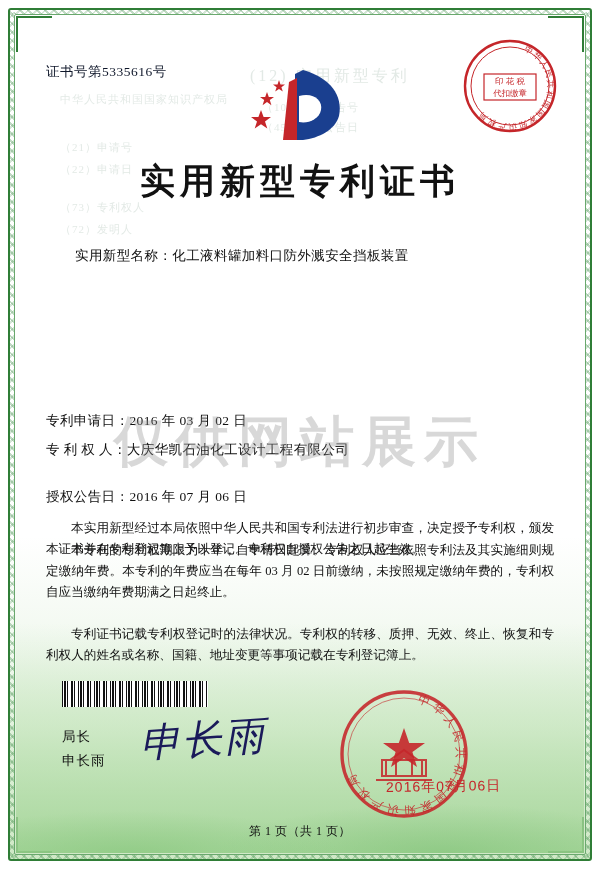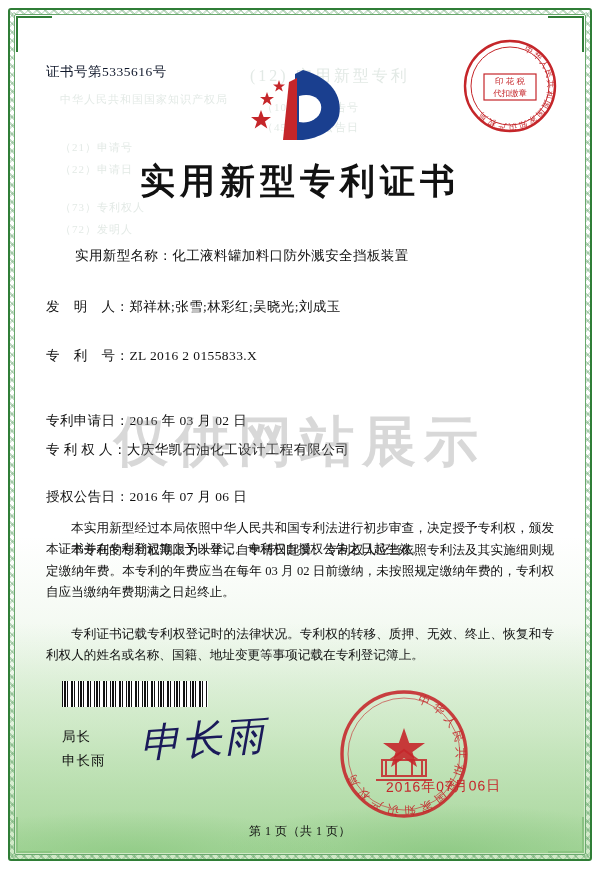--- a/index.html
+++ b/index.html
@@ -279,26 +279,20 @@
       <rect x="22" y="36" width="52" height="26" fill="none" stroke="#c5262a" stroke-width="1.2"></rect>
       <text x="48" y="46" text-anchor="middle" font-size="8.4" fill="#c5262a" font-family="'Liberation Sans',sans-serif">印 花 税</text>
       <text x="48" y="58" text-anchor="middle" font-size="8.4" fill="#c5262a" font-family="'Liberation Sans',sans-serif">代扣缴章</text>
     </svg>
   </div>
 
   <div class="title">实用新型专利证书</div>
 
   <div class="field" style="top:247px;margin-left:29px;">
     <span class="lbl">实用新型名称：</span><span class="val">化工液料罐加料口防外溅安全挡板装置</span>
-  </div>
-  <div class="field" style="top:298px;">
-    <span class="lbl">发　明　人：</span><span class="val">郑祥林;张雪;林彩红;吴晓光;刘成玉</span>
-  </div>
-  <div class="field" style="top:347px;">
-    <span class="lbl">专　利　号：</span><span class="val">ZL 2016 2 0155833.X</span>
   </div>
   <div class="field" style="top:412px;">
     <span class="lbl">专利申请日：</span><span class="val">2016 年 03 月 02 日</span>
   </div>
   <div class="field" style="top:441px;">
     <span class="lbl">专 利 权 人：</span><span class="val">大庆华凯石油化工设计工程有限公司</span>
   </div>
   <div class="field" style="top:488px;">
     <span class="lbl">授权公告日：</span><span class="val">2016 年 07 月 06 日</span>
   </div>

